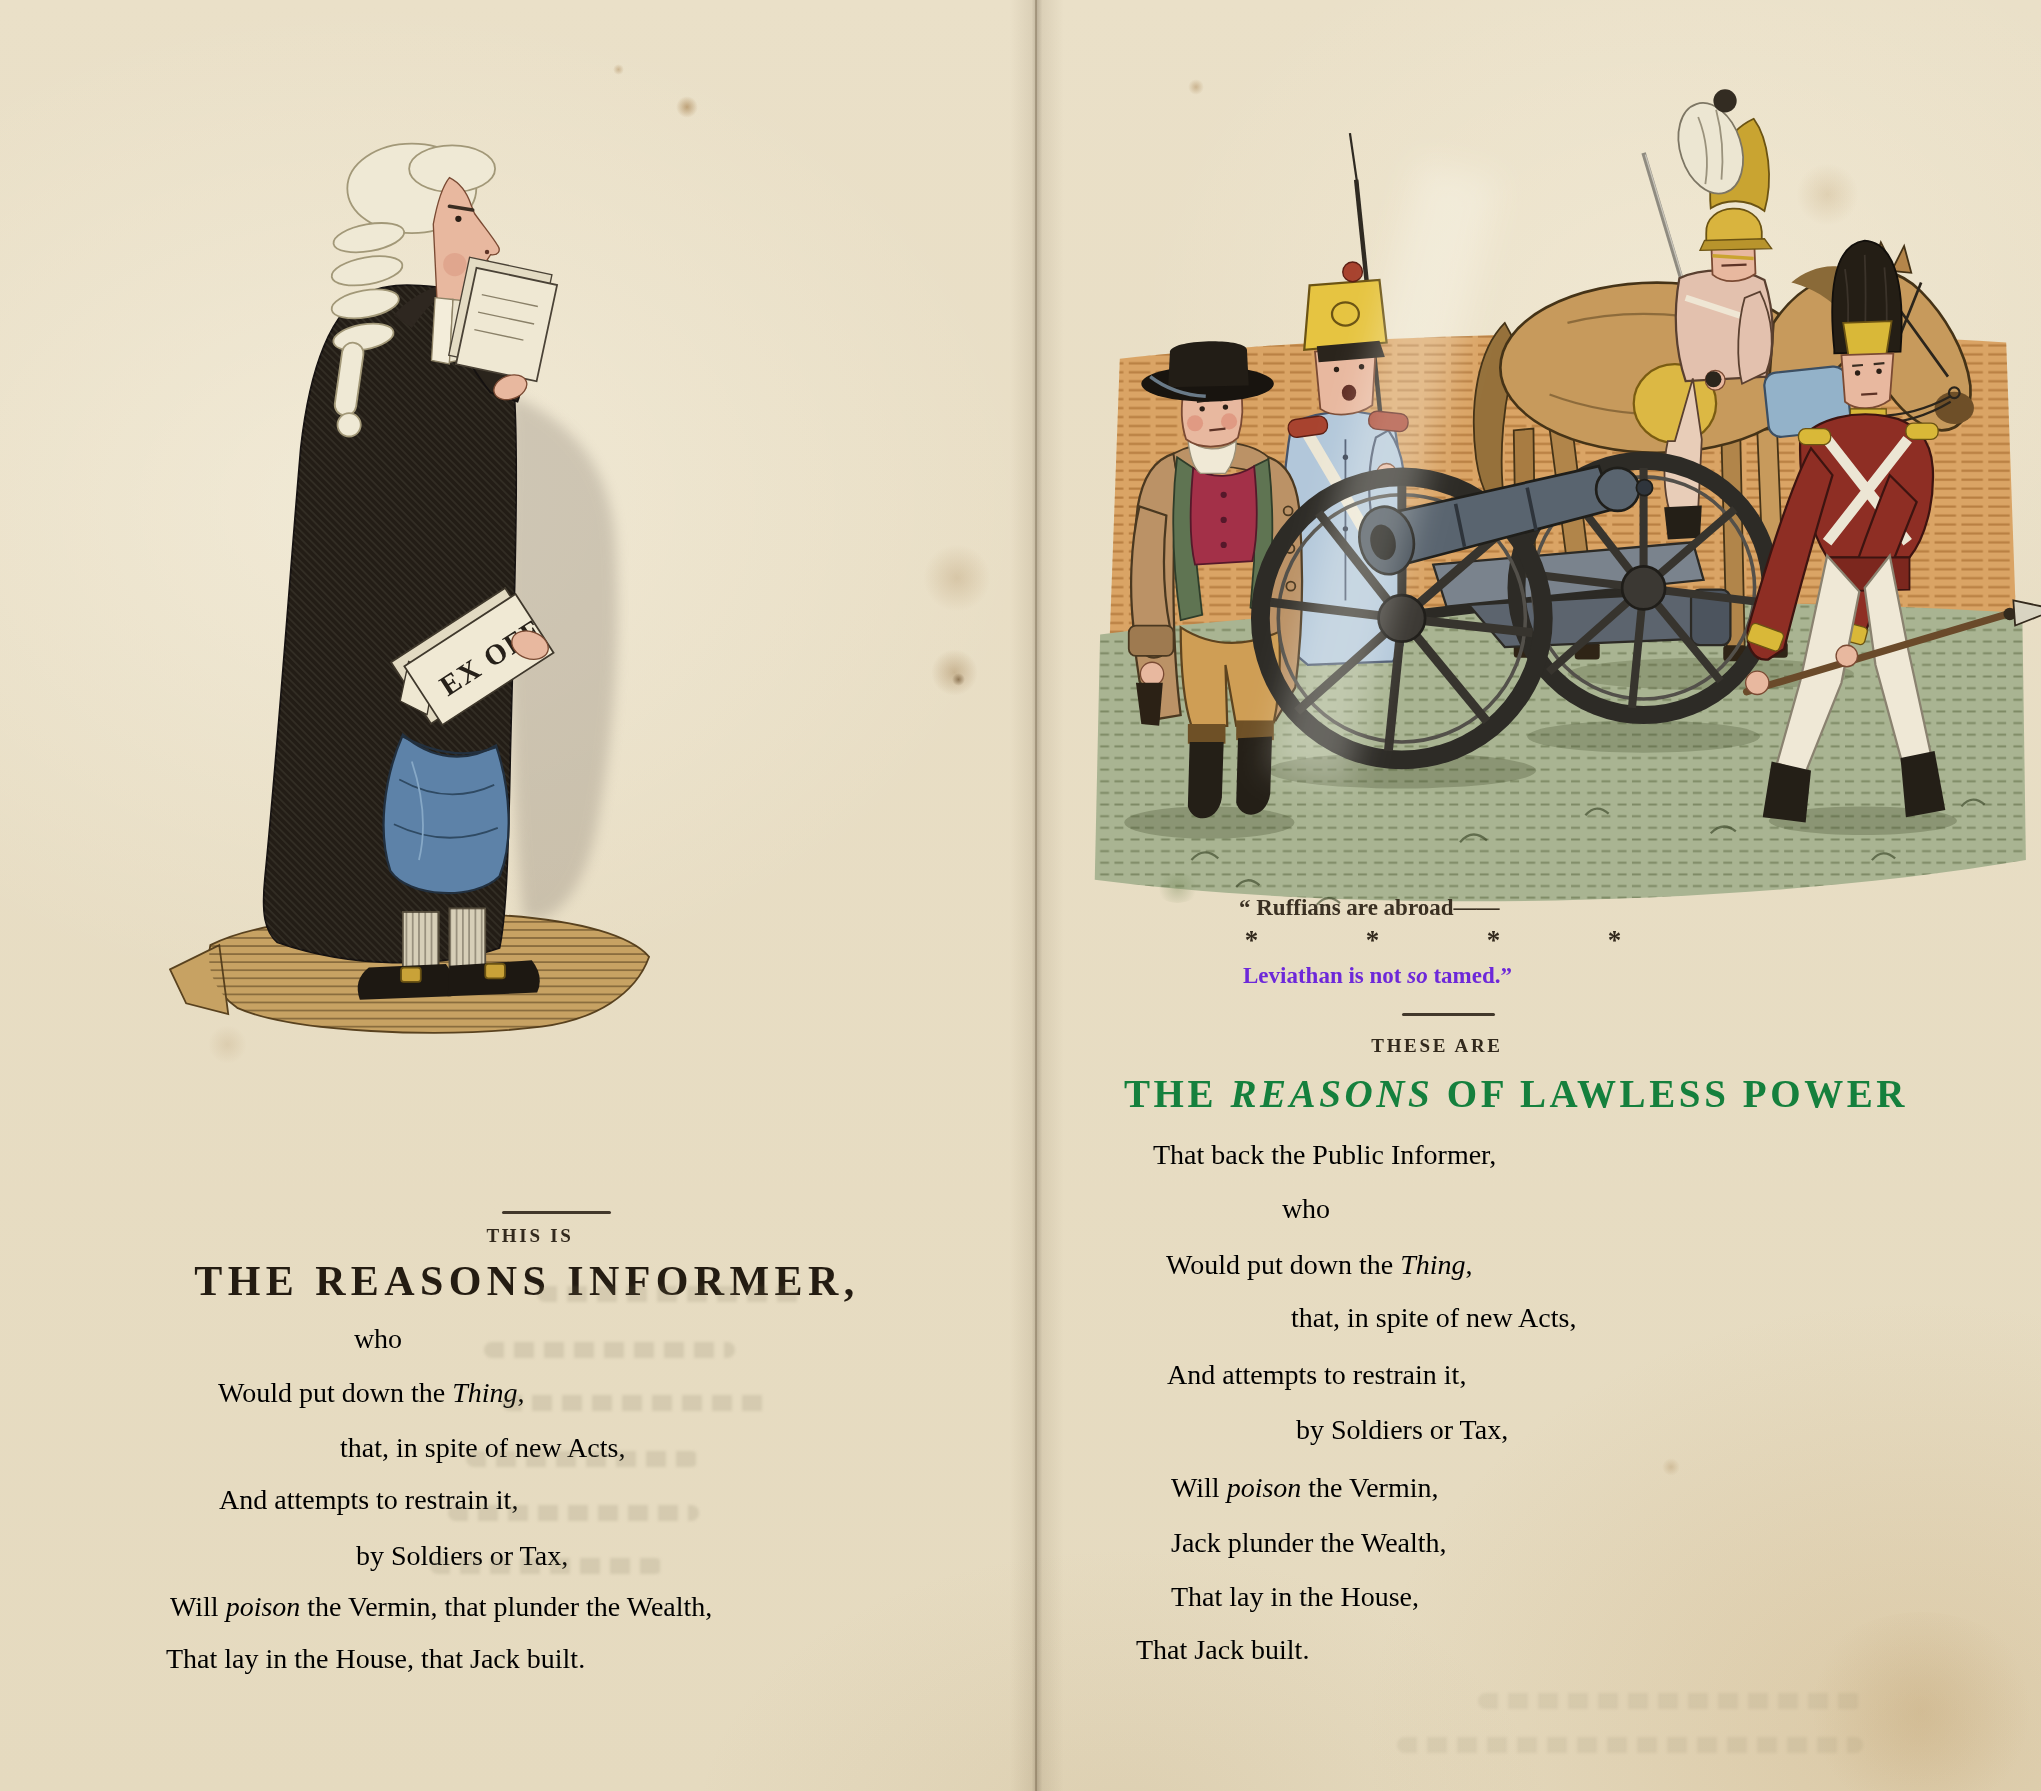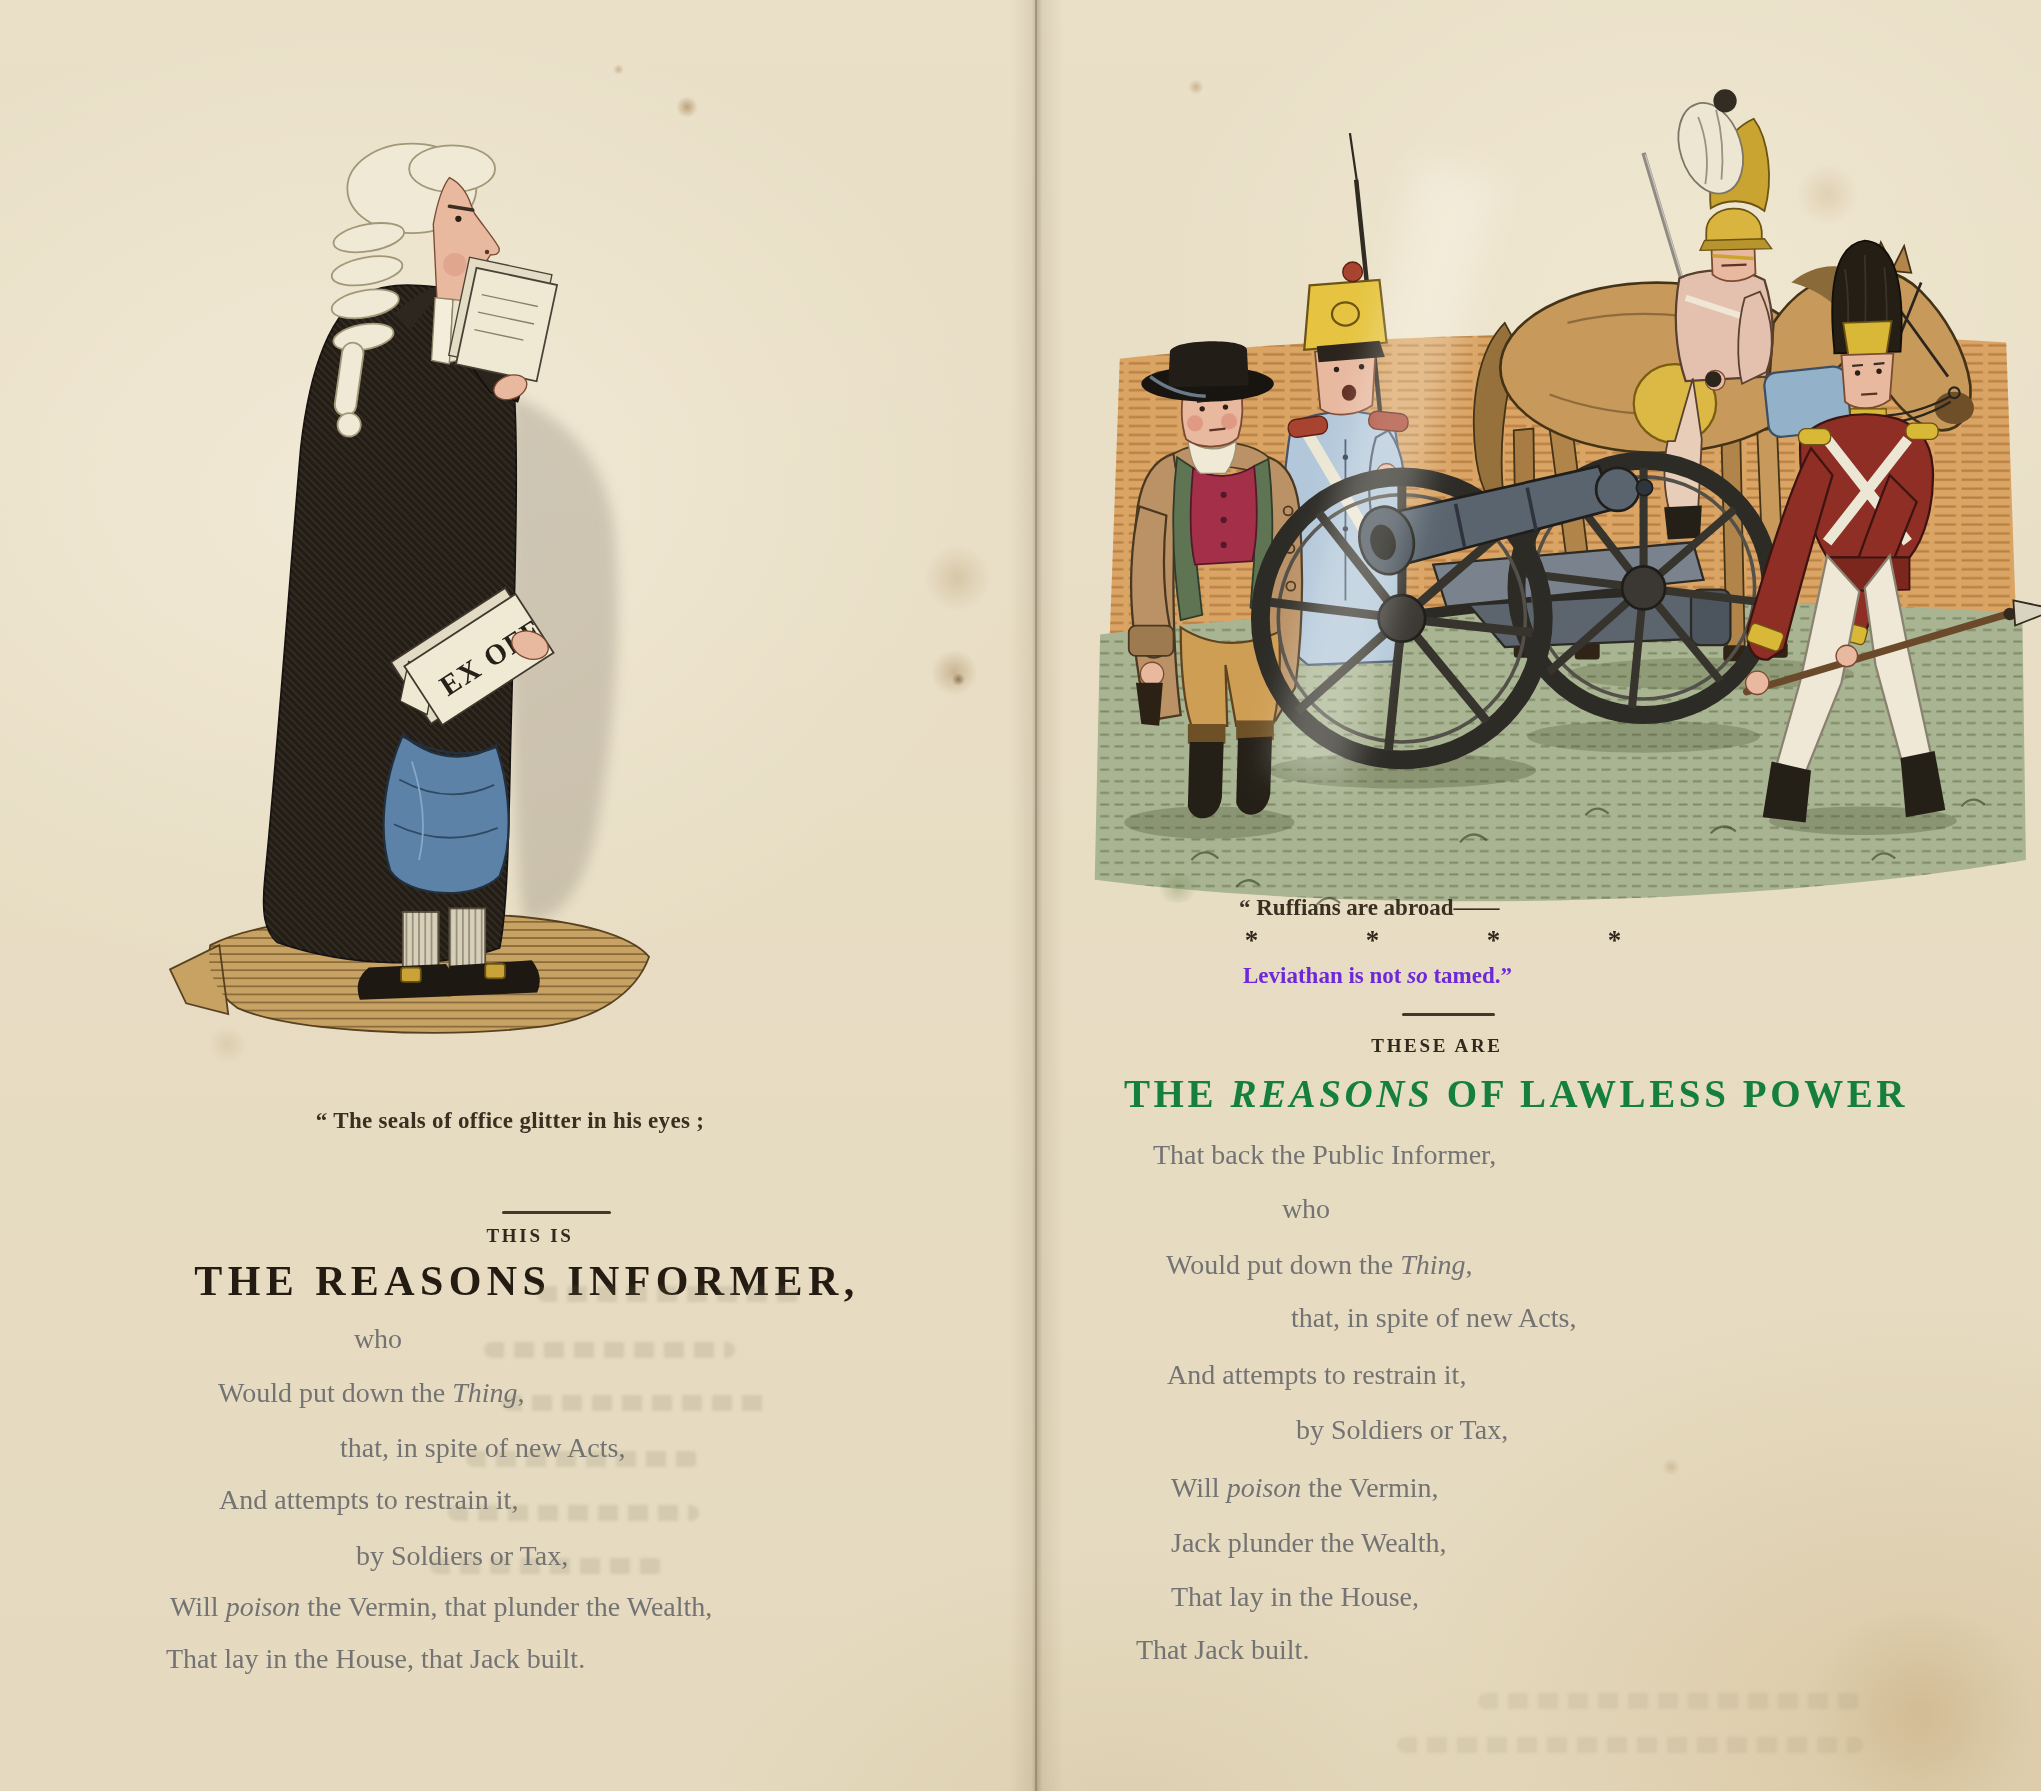--- a/index.html
+++ b/index.html
@@ -22,21 +22,21 @@
 
   
   .ink{color:#2f271c;white-space:nowrap;}
   .cap{font-size:23px;line-height:33px;font-weight:bold;color:#3a3022;letter-spacing:0.3px;}
   .caption-block{position:absolute;text-align:center;}
   .caption-block span{display:block;}
   .rule{position:absolute;height:2.7px;background:#42382b;border-radius:1.8px;}
   .kicker{position:absolute;transform:translateX(-50%);font-weight:bold;font-size:19px;letter-spacing:2.7px;color:#32291d;white-space:nowrap;}
   .title1{position:absolute;transform:translateX(-50%);font-weight:bold;font-size:42px;letter-spacing:5.4px;color:#241c12;white-space:nowrap;}
   .title2{position:absolute;transform:translateX(-50%);font-weight:bold;font-size:39px;letter-spacing:3.6px;color:#15803d;white-space:nowrap;}
-  .pl{position:absolute;font-size:28px;color:#737373;white-space:nowrap;}
+  .pl{position:absolute;font-size:28px;color:#000000;white-space:nowrap;}
   .center{transform:translateX(-50%);}
   .it{font-style:italic;}
   .asterisks{position:absolute;transform:translateX(-50%);font-size:27px;font-weight:bold;color:#32291d;word-spacing:47px;white-space:pre;}
 
   
   .cap-left{left:152px;top:1104px;width:716px;}
   .rule-left{left:502px;top:1211px;width:109px;}
   .kick-left{left:530px;top:1225px;}
   .title-left{left:527px;top:1257px;}
   .l-who{left:378px;top:1323px;}
@@ -167,21 +167,20 @@
 
       <g>
         <path d="M300,740 C278,790 272,850 286,892 C306,922 380,926 408,898 C424,860 420,800 404,752 C370,772 332,768 300,740 Z" fill="#5d82a8" stroke="#22303f" stroke-width="2.5"></path>
         <path d="M300,742 Q356,772 404,754" stroke="#22303f" stroke-width="2.5" fill="none"></path>
         <path d="M296,790 Q350,820 402,796 M290,840 Q348,868 406,844" stroke="#2f4a63" stroke-width="2" fill="none"></path>
         <path d="M310,770 Q330,830 318,880" stroke="#86a8c6" stroke-width="2" fill="none"></path>
       </g>
     </svg>
 
     <div class="caption-block cap cap-left">
-      <span>“ The seals of office glitter in his eyes ;</span>
     </div>
     <div class="rule rule-left"></div>
     <div class="kicker kick-left">THIS IS</div>
     <div class="title1 title-left">THE REASONS INFORMER,</div>
 
     <div class="pl l-who center">who</div>
     <div class="pl l-would"><span>Would put down the </span><span class="it">Thing</span><span>,</span></div>
     <div class="pl l-spite">that, in spite of new Acts,</div>
     <div class="pl l-attempts">And attempts to restrain it,</div>
     <div class="pl l-soldiers">by Soldiers or Tax,</div>

